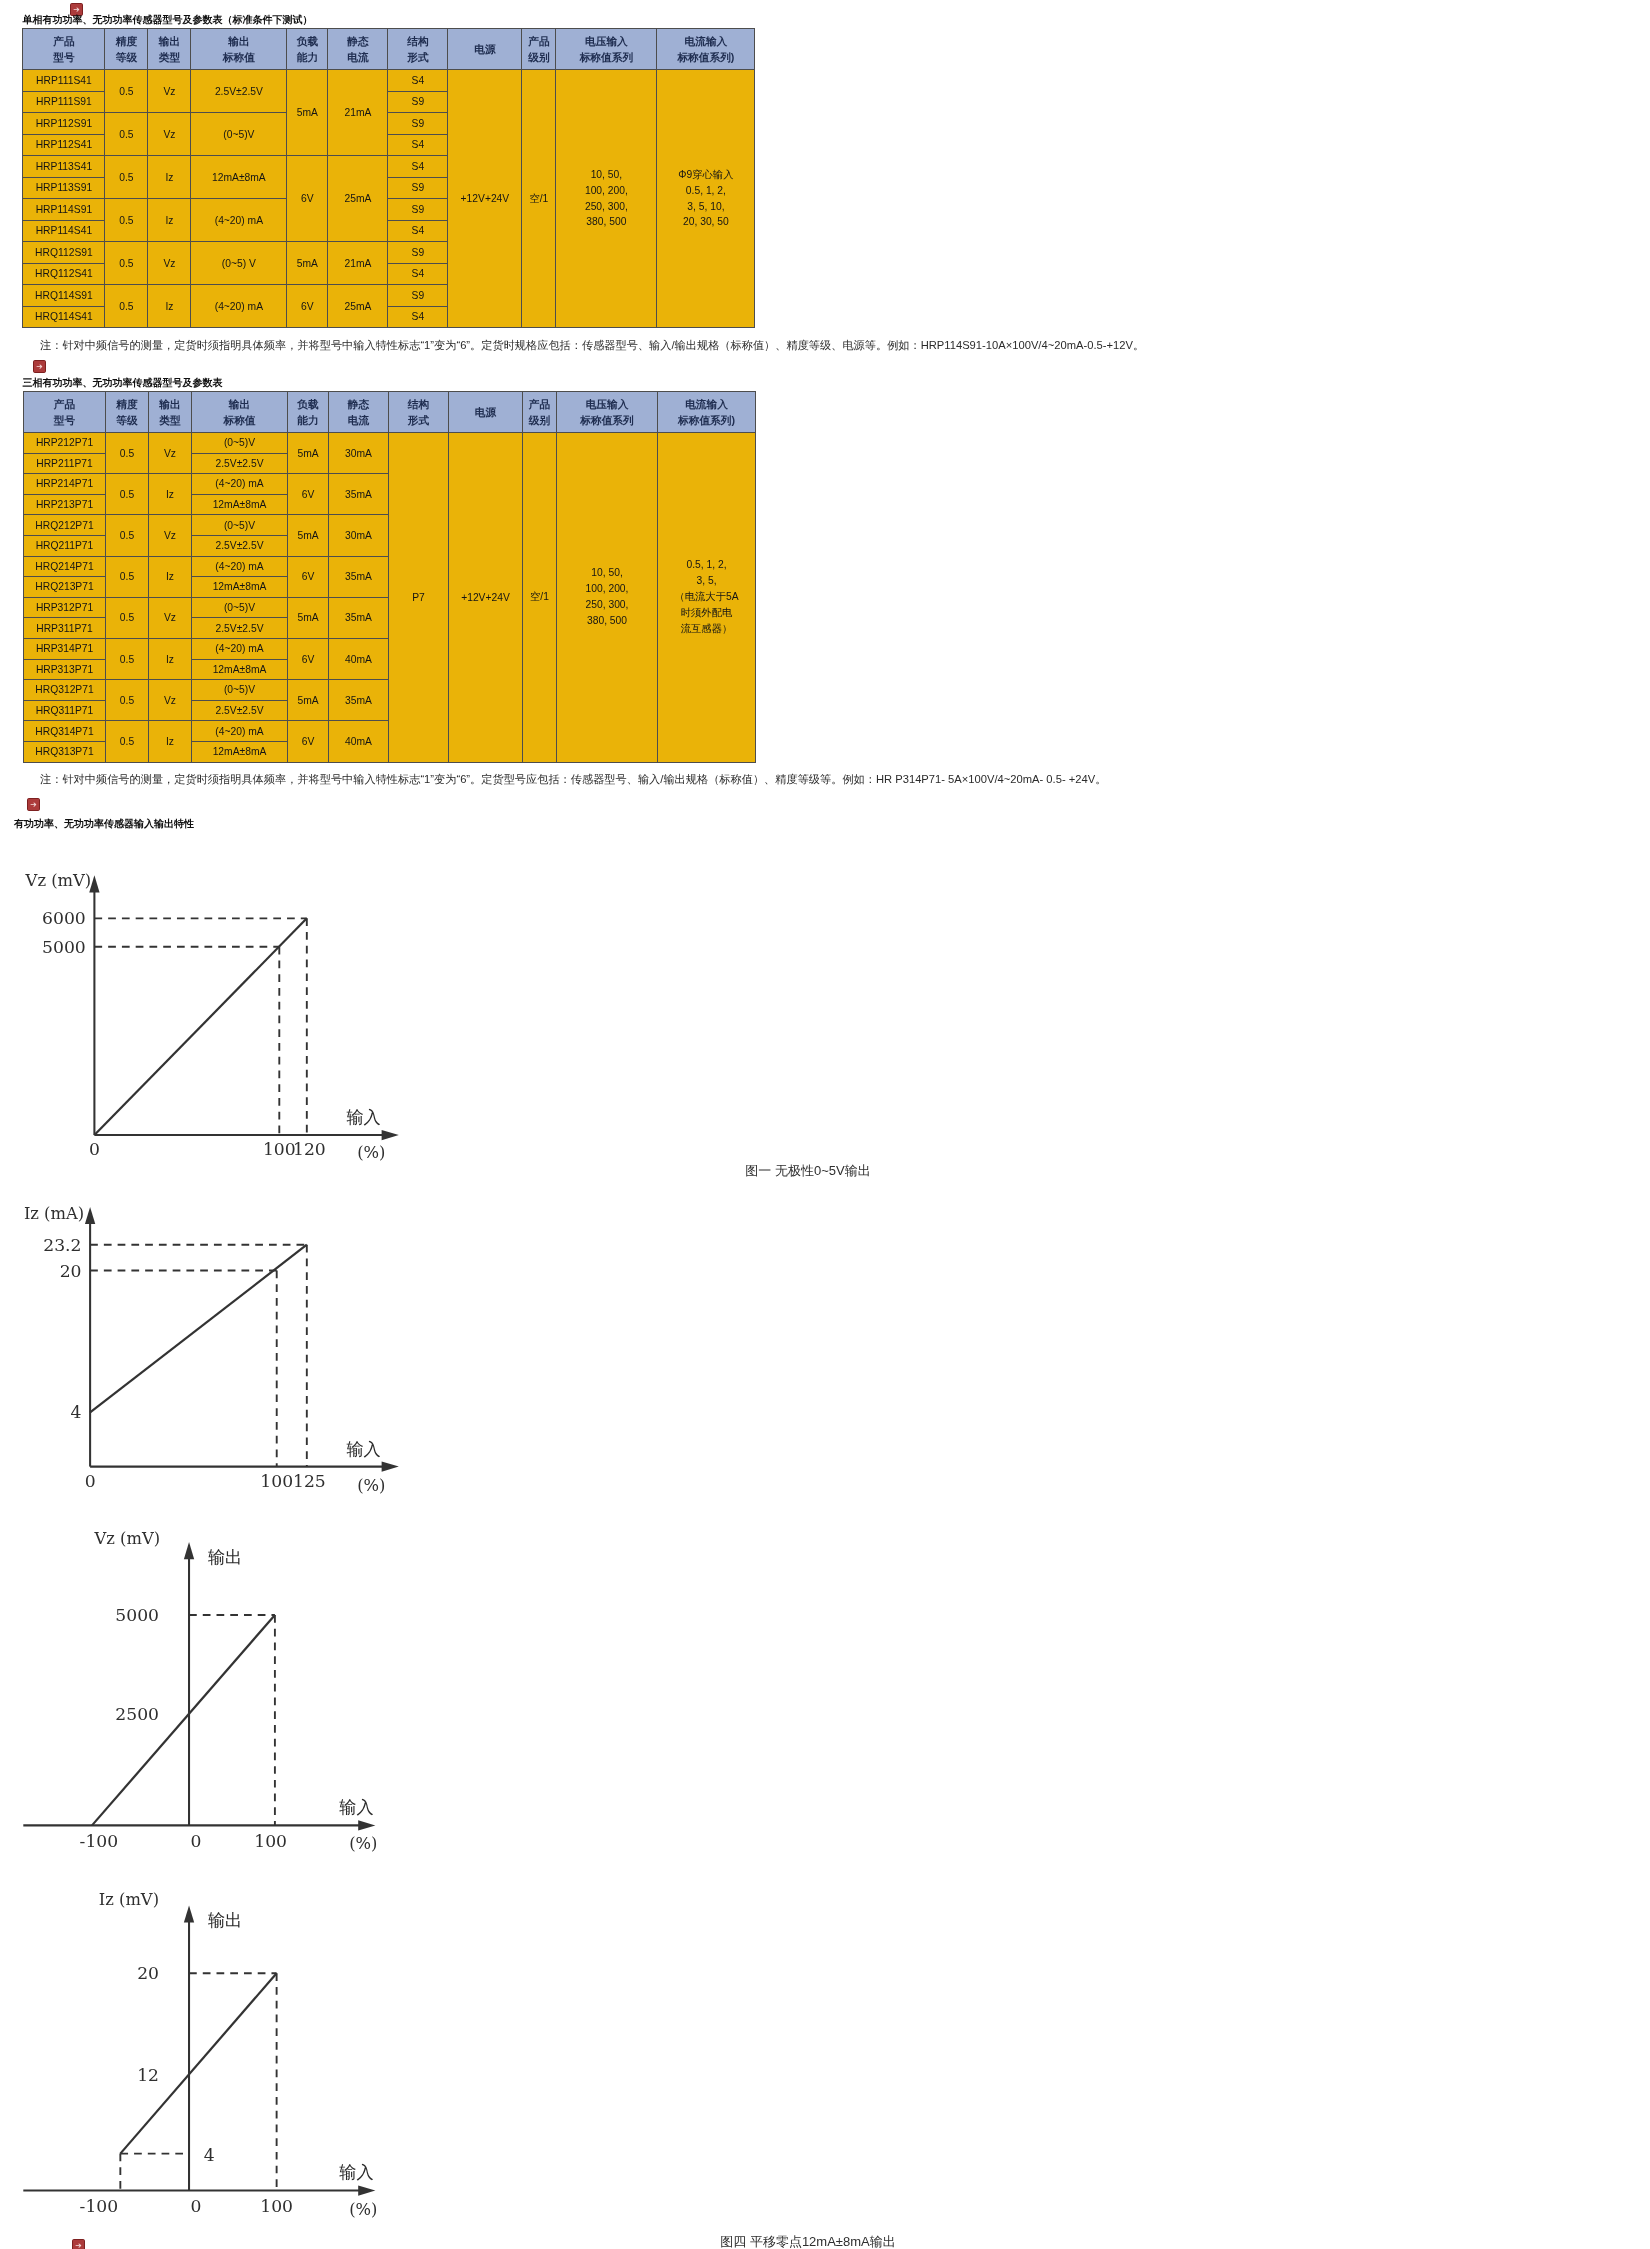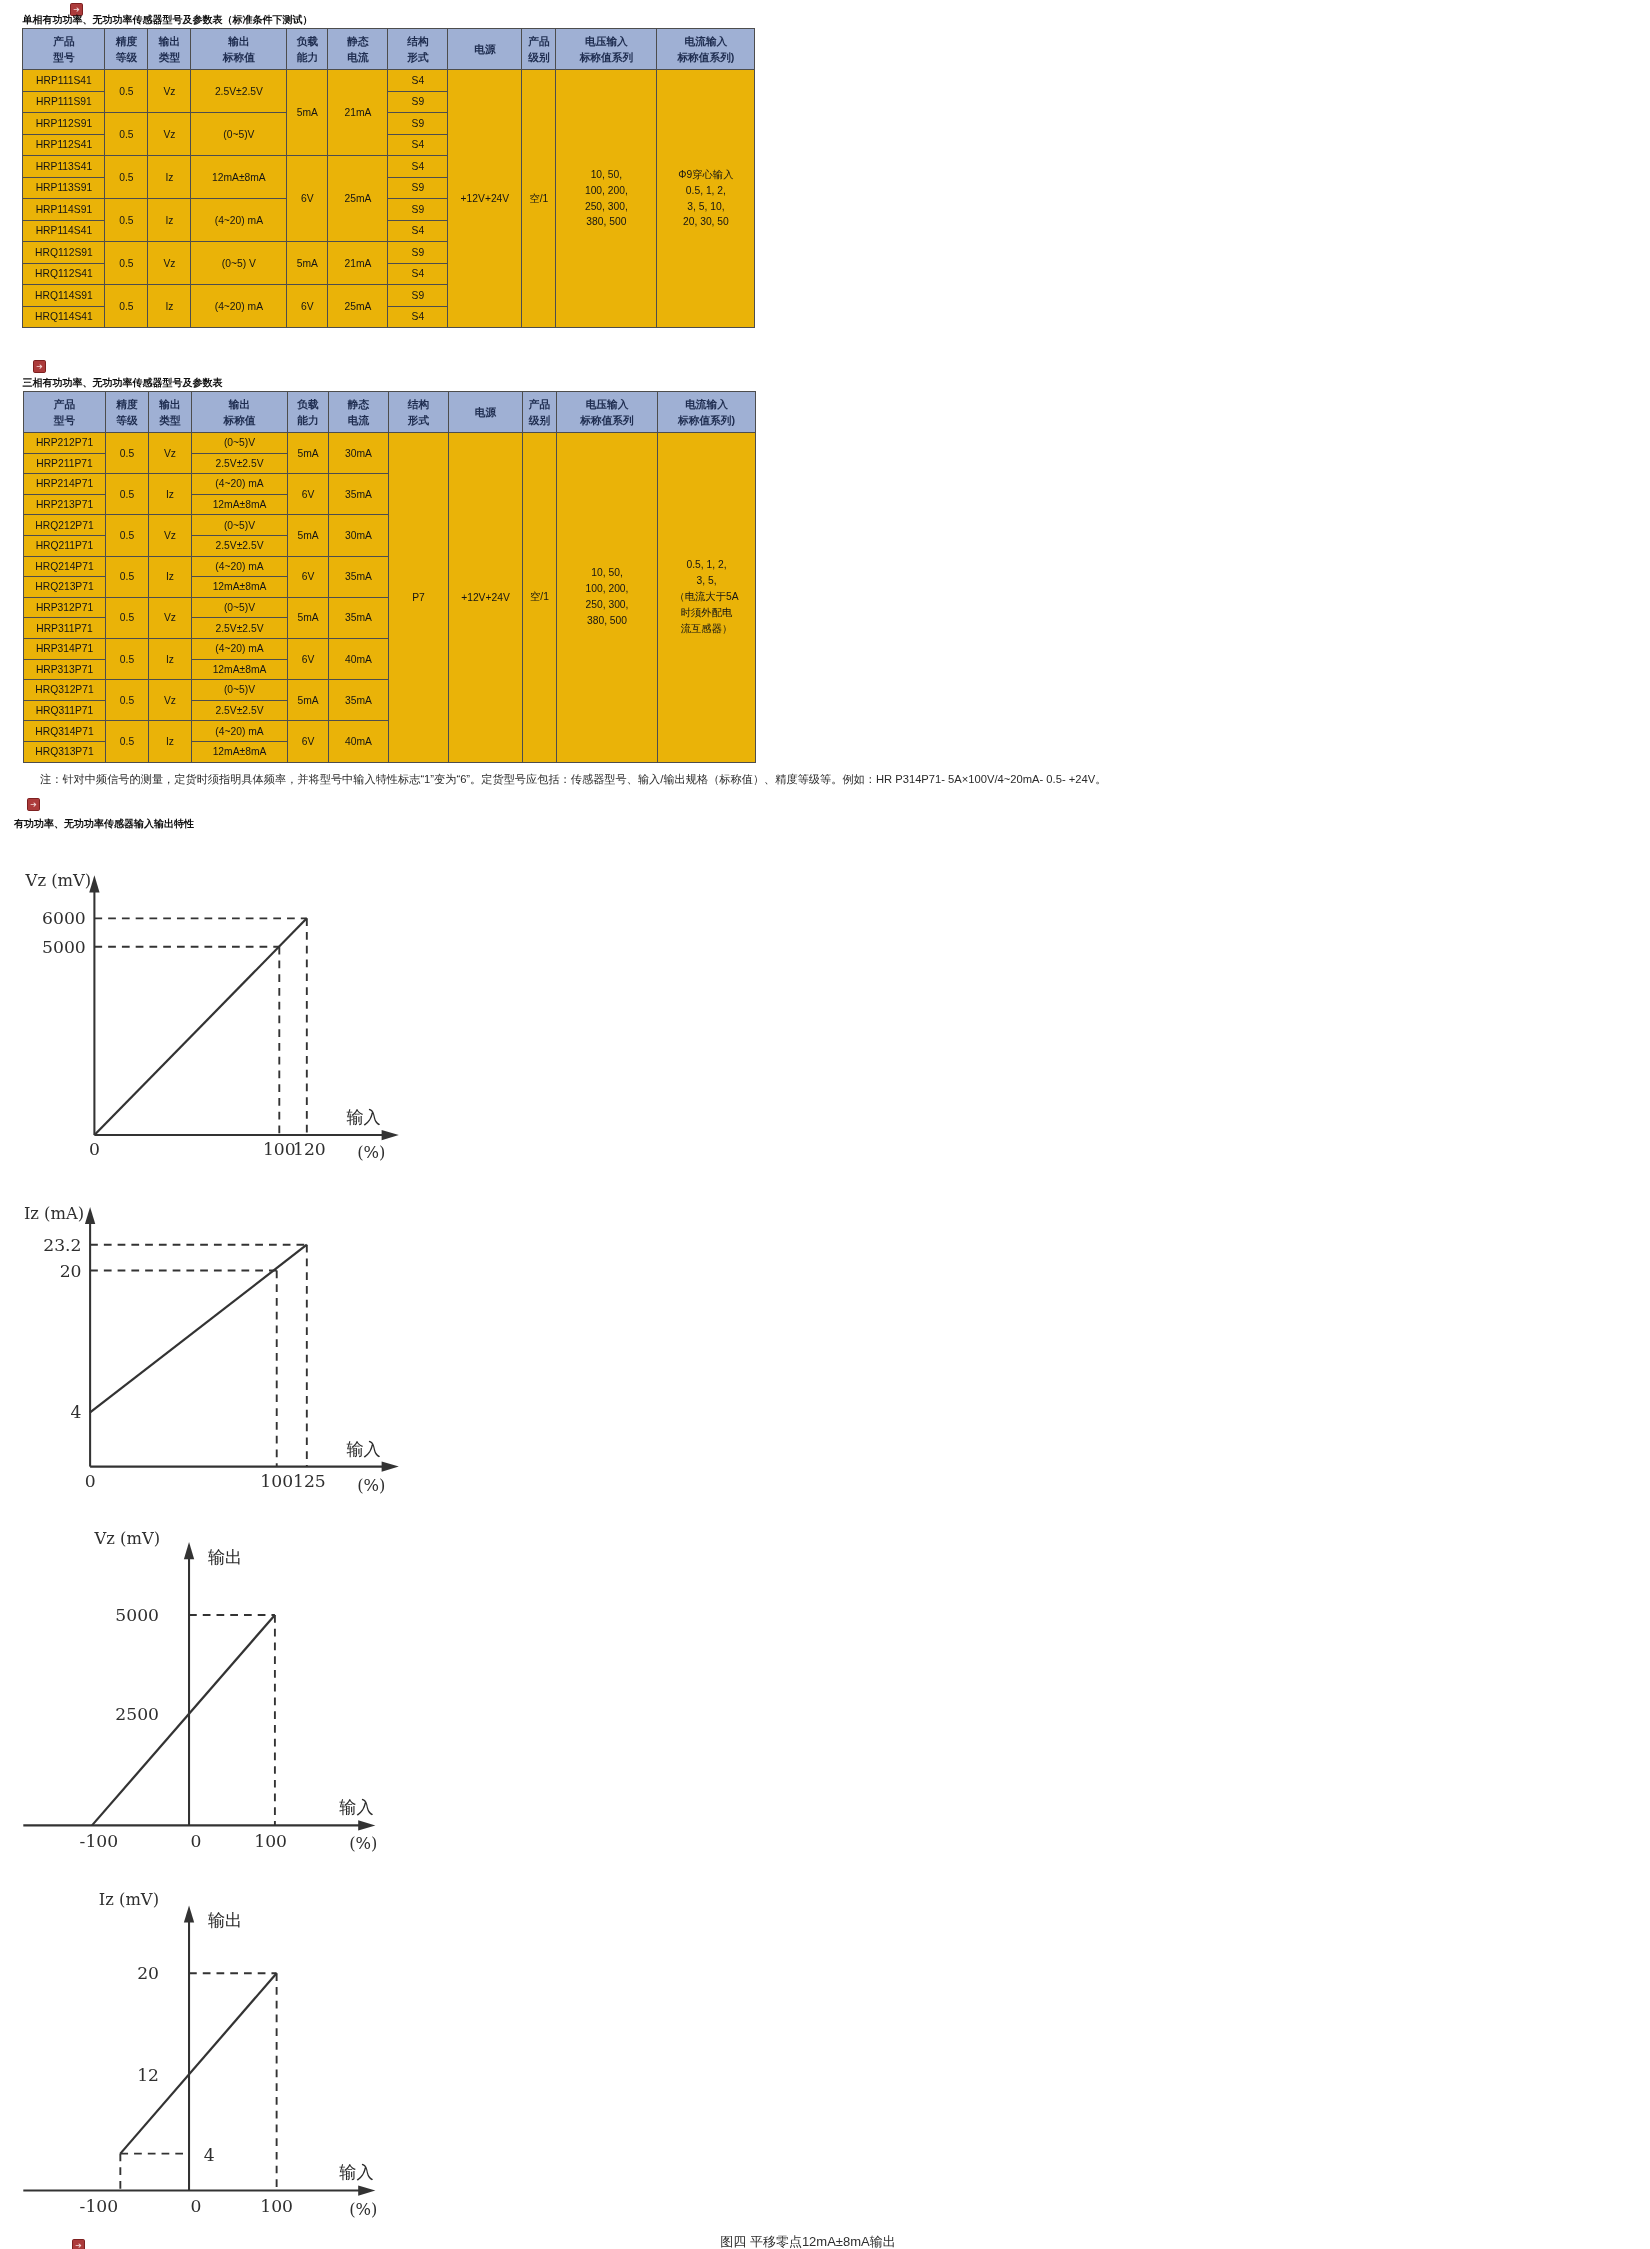--- a/index.html
+++ b/index.html
@@ -158,20 +158,21 @@
         <td rowspan="2">25mA</td>
         <td>S9</td>
       </tr>
       <tr>
         <td>HRQ114S41</td>
         <td>S4</td>
       </tr>
     </tbody>
   </table>
 
+  <div class="note" style="left:40px;top:338px;">注：针对中频信号的测量，定货时须指明具体频率，并将型号中输入特性标志“1”变为“6”。定货时规格应包括：传感器型号、输入/输出规格（标称值）、精度等级、电源等。例如：HRP114S91-10A×100V/4~20mA-0.5-+12V。</div>
 
   <div class="doc-title" style="left:22.4px;top:376px;">三相有功功率、无功功率传感器型号及参数表</div>
 
   <table class="param" id="table2" style="left:23px;top:391px;width:732px;">
     <colgroup>
       <col style="width:82px">
         <col style="width:43px">
         <col style="width:43px">
         <col style="width:96px">
       <col style="width:41px">
@@ -332,20 +333,21 @@
     <line x1="90" y1="322" x2="337" y2="70" stroke-width="2.6"></line>
     <path d="M90,70 L337,70 M337,70 L337,322 M90,103 L305,103 M305,103 L305,322" stroke-width="2.2" stroke-dasharray="9 7"></path>
     <text x="80" y="77" font-size="20" text-anchor="end">6000</text>
     <text x="80" y="110" font-size="20" text-anchor="end">5000</text>
     <text x="90" y="345" font-size="20" text-anchor="middle">0</text>
     <text x="305" y="345" font-size="20" text-anchor="middle">100</text>
     <text x="340" y="345" font-size="20" text-anchor="middle">120</text>
     <text x="403" y="308" class="cjk" text-anchor="middle">输入</text>
     <text x="412" y="349" font-size="19" text-anchor="middle">(%)</text>
   </svg>
+  <div class="figure-caption" style="top:1162px;">图一 无极性0~5V输出</div>
 
   <svg class="chart" style="left:17px;top:1193px;" width="387" height="303" viewBox="0 0 450 352">
     <text x="8" y="30" font-size="19">Iz (mA)</text>
     <line x1="85" y1="318" x2="85" y2="30" stroke-width="2.4"></line>
     <polygon points="85,16 79,36 91,36"></polygon>
     <line x1="85" y1="318" x2="430" y2="318" stroke-width="2.4"></line>
     <polygon points="444,318 424,312 424,324"></polygon>
     <line x1="85" y1="255" x2="337" y2="60" stroke-width="2.6"></line>
     <path d="M85,60 L337,60 M337,60 L337,318 M85,90 L302,90 M302,90 L302,318" stroke-width="2.2" stroke-dasharray="9 7"></path>
     <text x="75" y="67" font-size="20" text-anchor="end">23.2</text>

